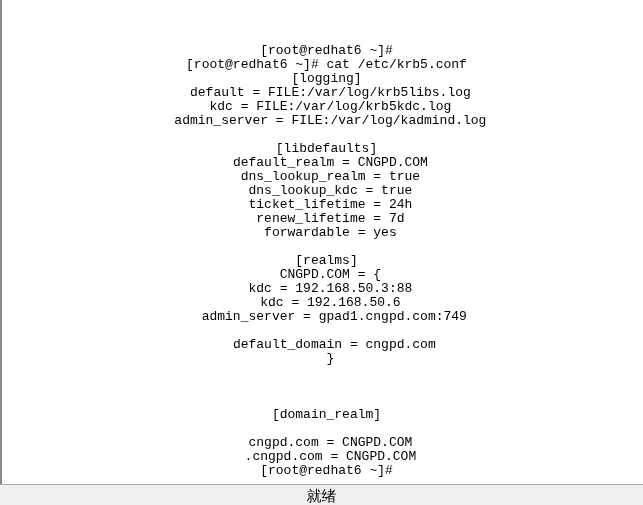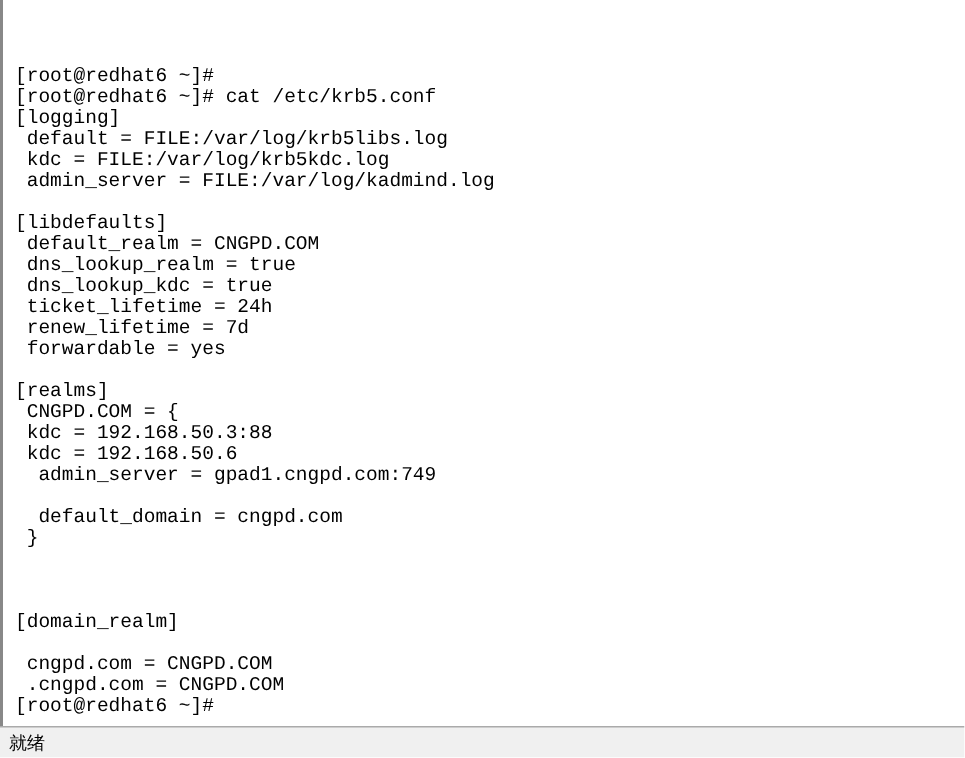--- a/index.html
+++ b/index.html
@@ -1,18 +1,19 @@
 <!DOCTYPE html>
 <html><head>
   <meta charset="utf-8">
   <style>
     * {
       margin: 0;
       padding: 0;
       box-sizing: border-box;
+      text-align: center;
     }
     body {
       font-family: "Courier New", Courier, monospace;
       font-size: 13px;
       background: #ffffff;
       width: 643px;
       height: 505px;
       overflow: hidden;
     }
     .terminal-container {
@@ -24,21 +25,21 @@
       color: #000000;
       line-height: 14px;
       white-space: pre;
     }
     .status-bar {
       height: 21px;
       border-top: 1px solid #aaa;
       background: #f0f0f0;
       padding: 2px 6px;
       font-family: sans-serif;
-      font-size: 12px;
+      font-size: 15px;
       color: #000;
     }
     .line {
       white-space: pre;
     }
   </style>
 </head>
 <body>
 
 <div class="terminal-container">

